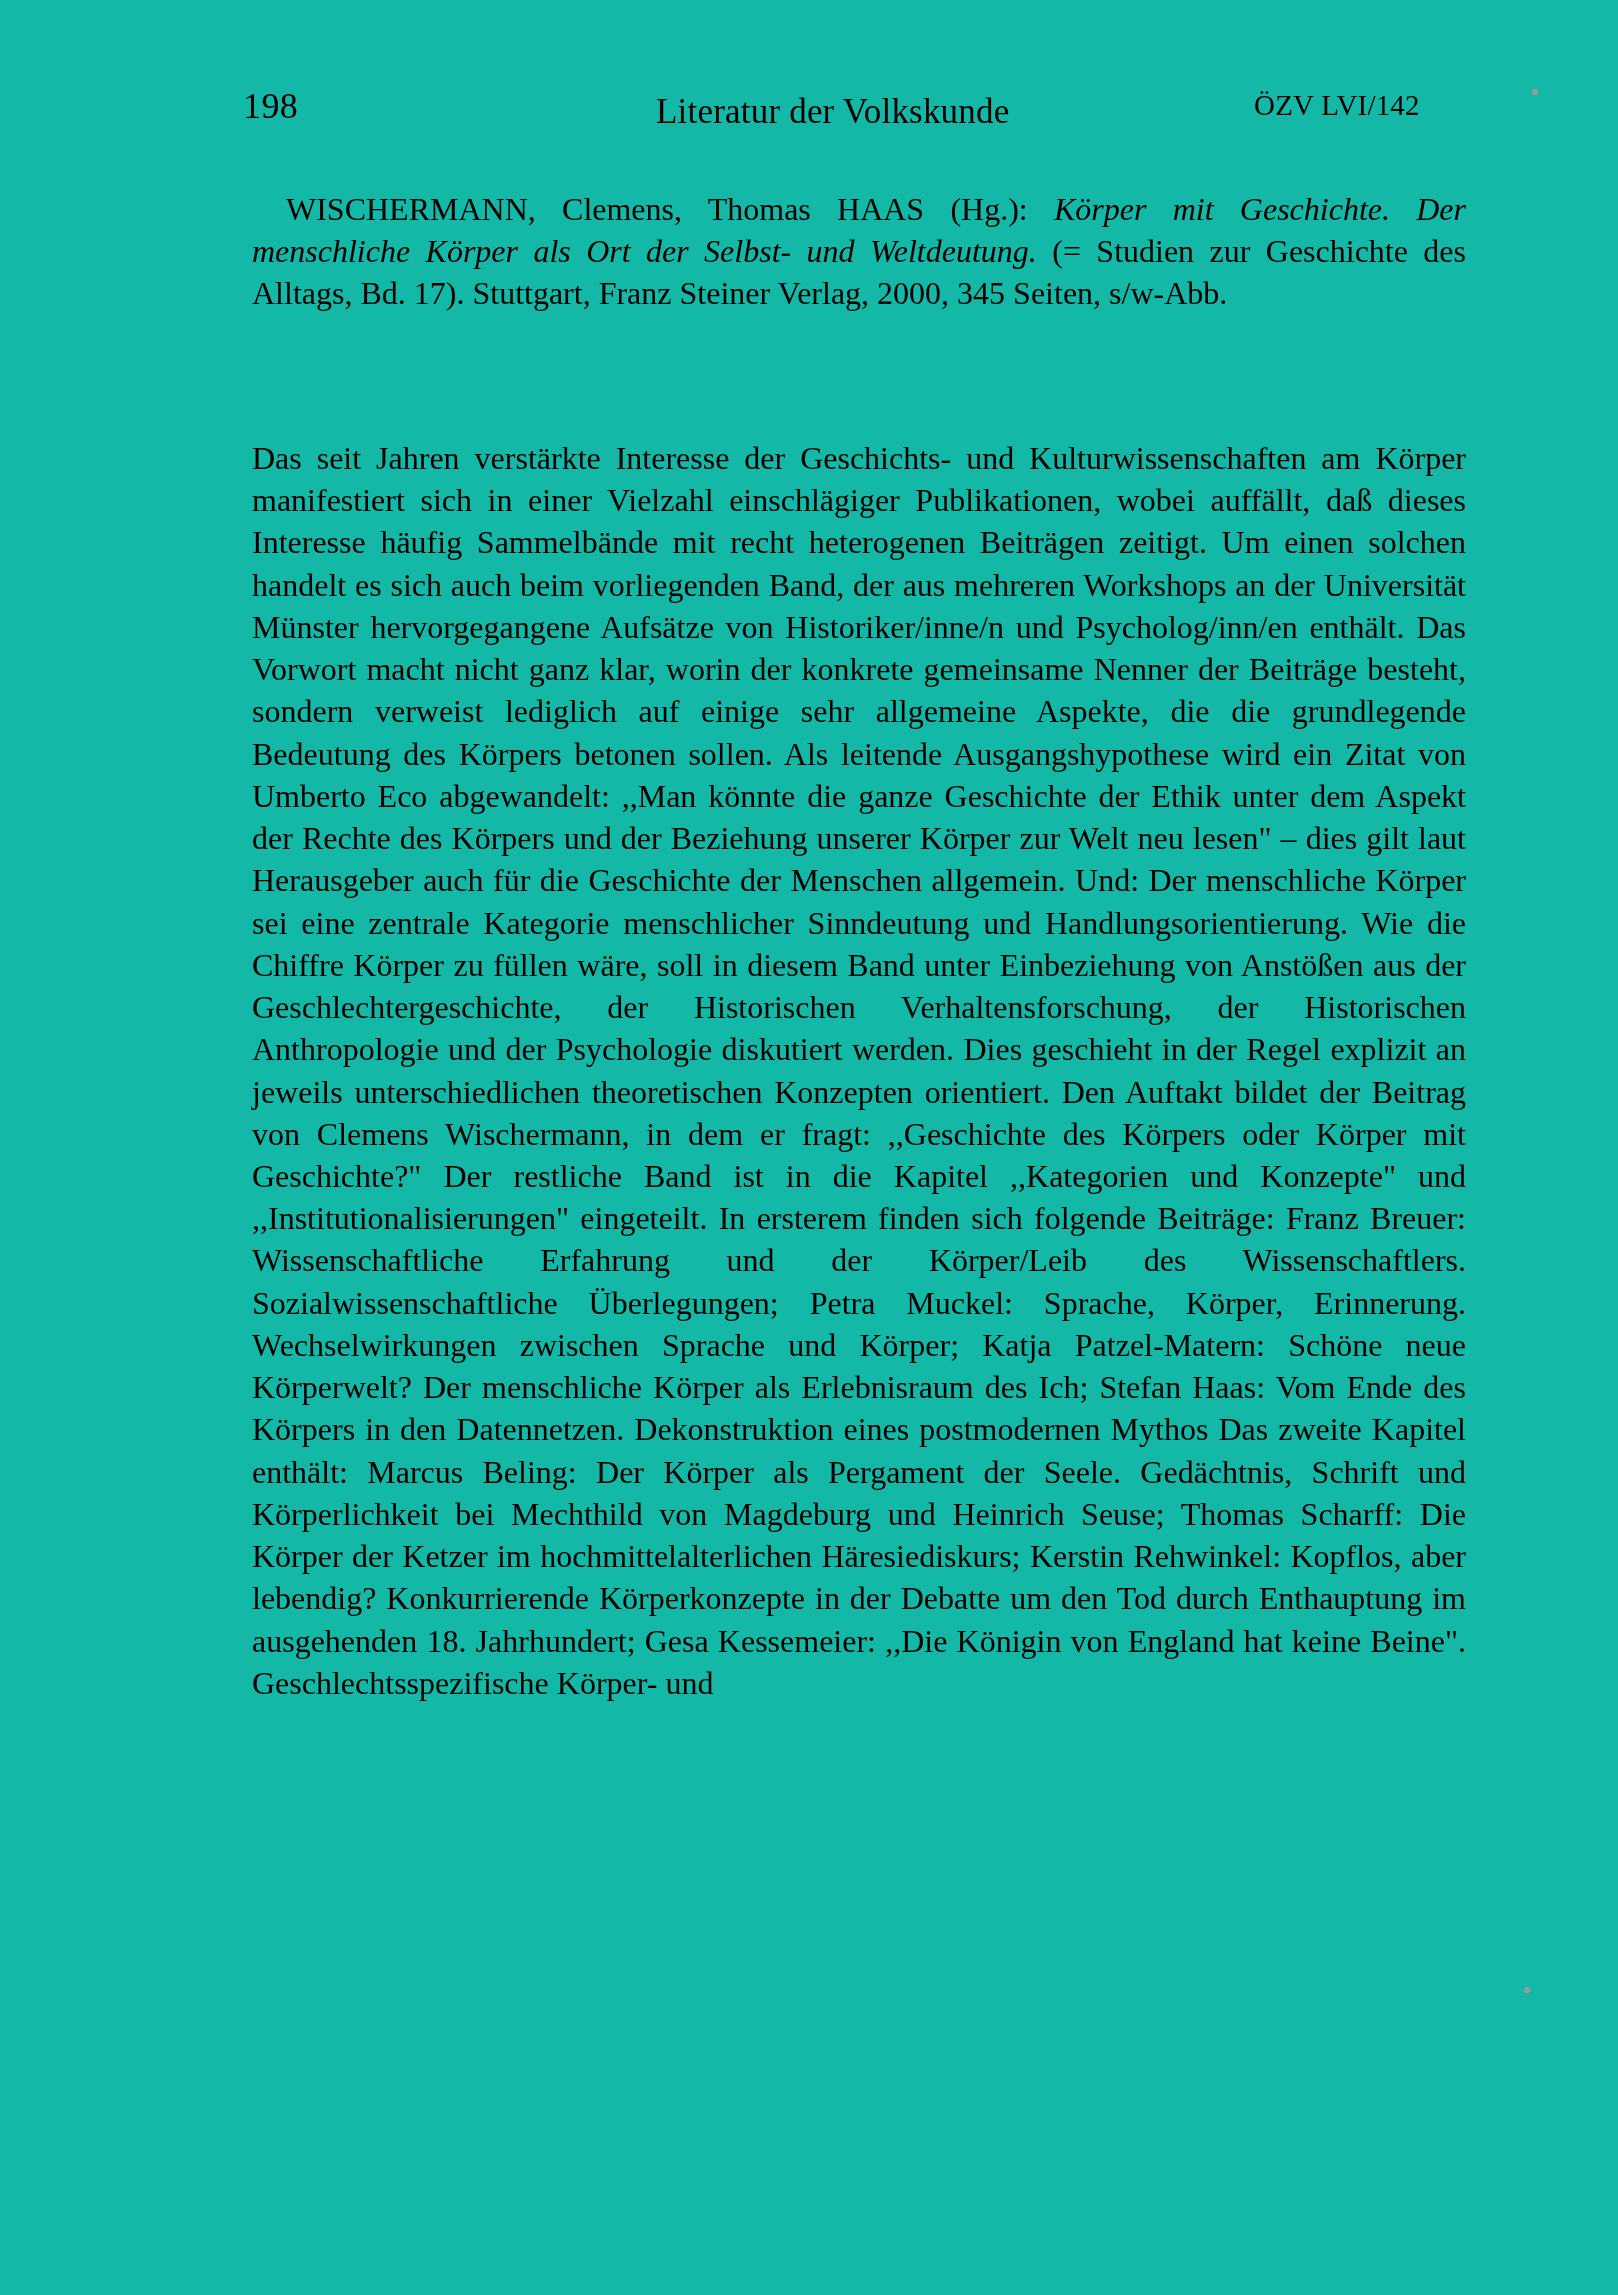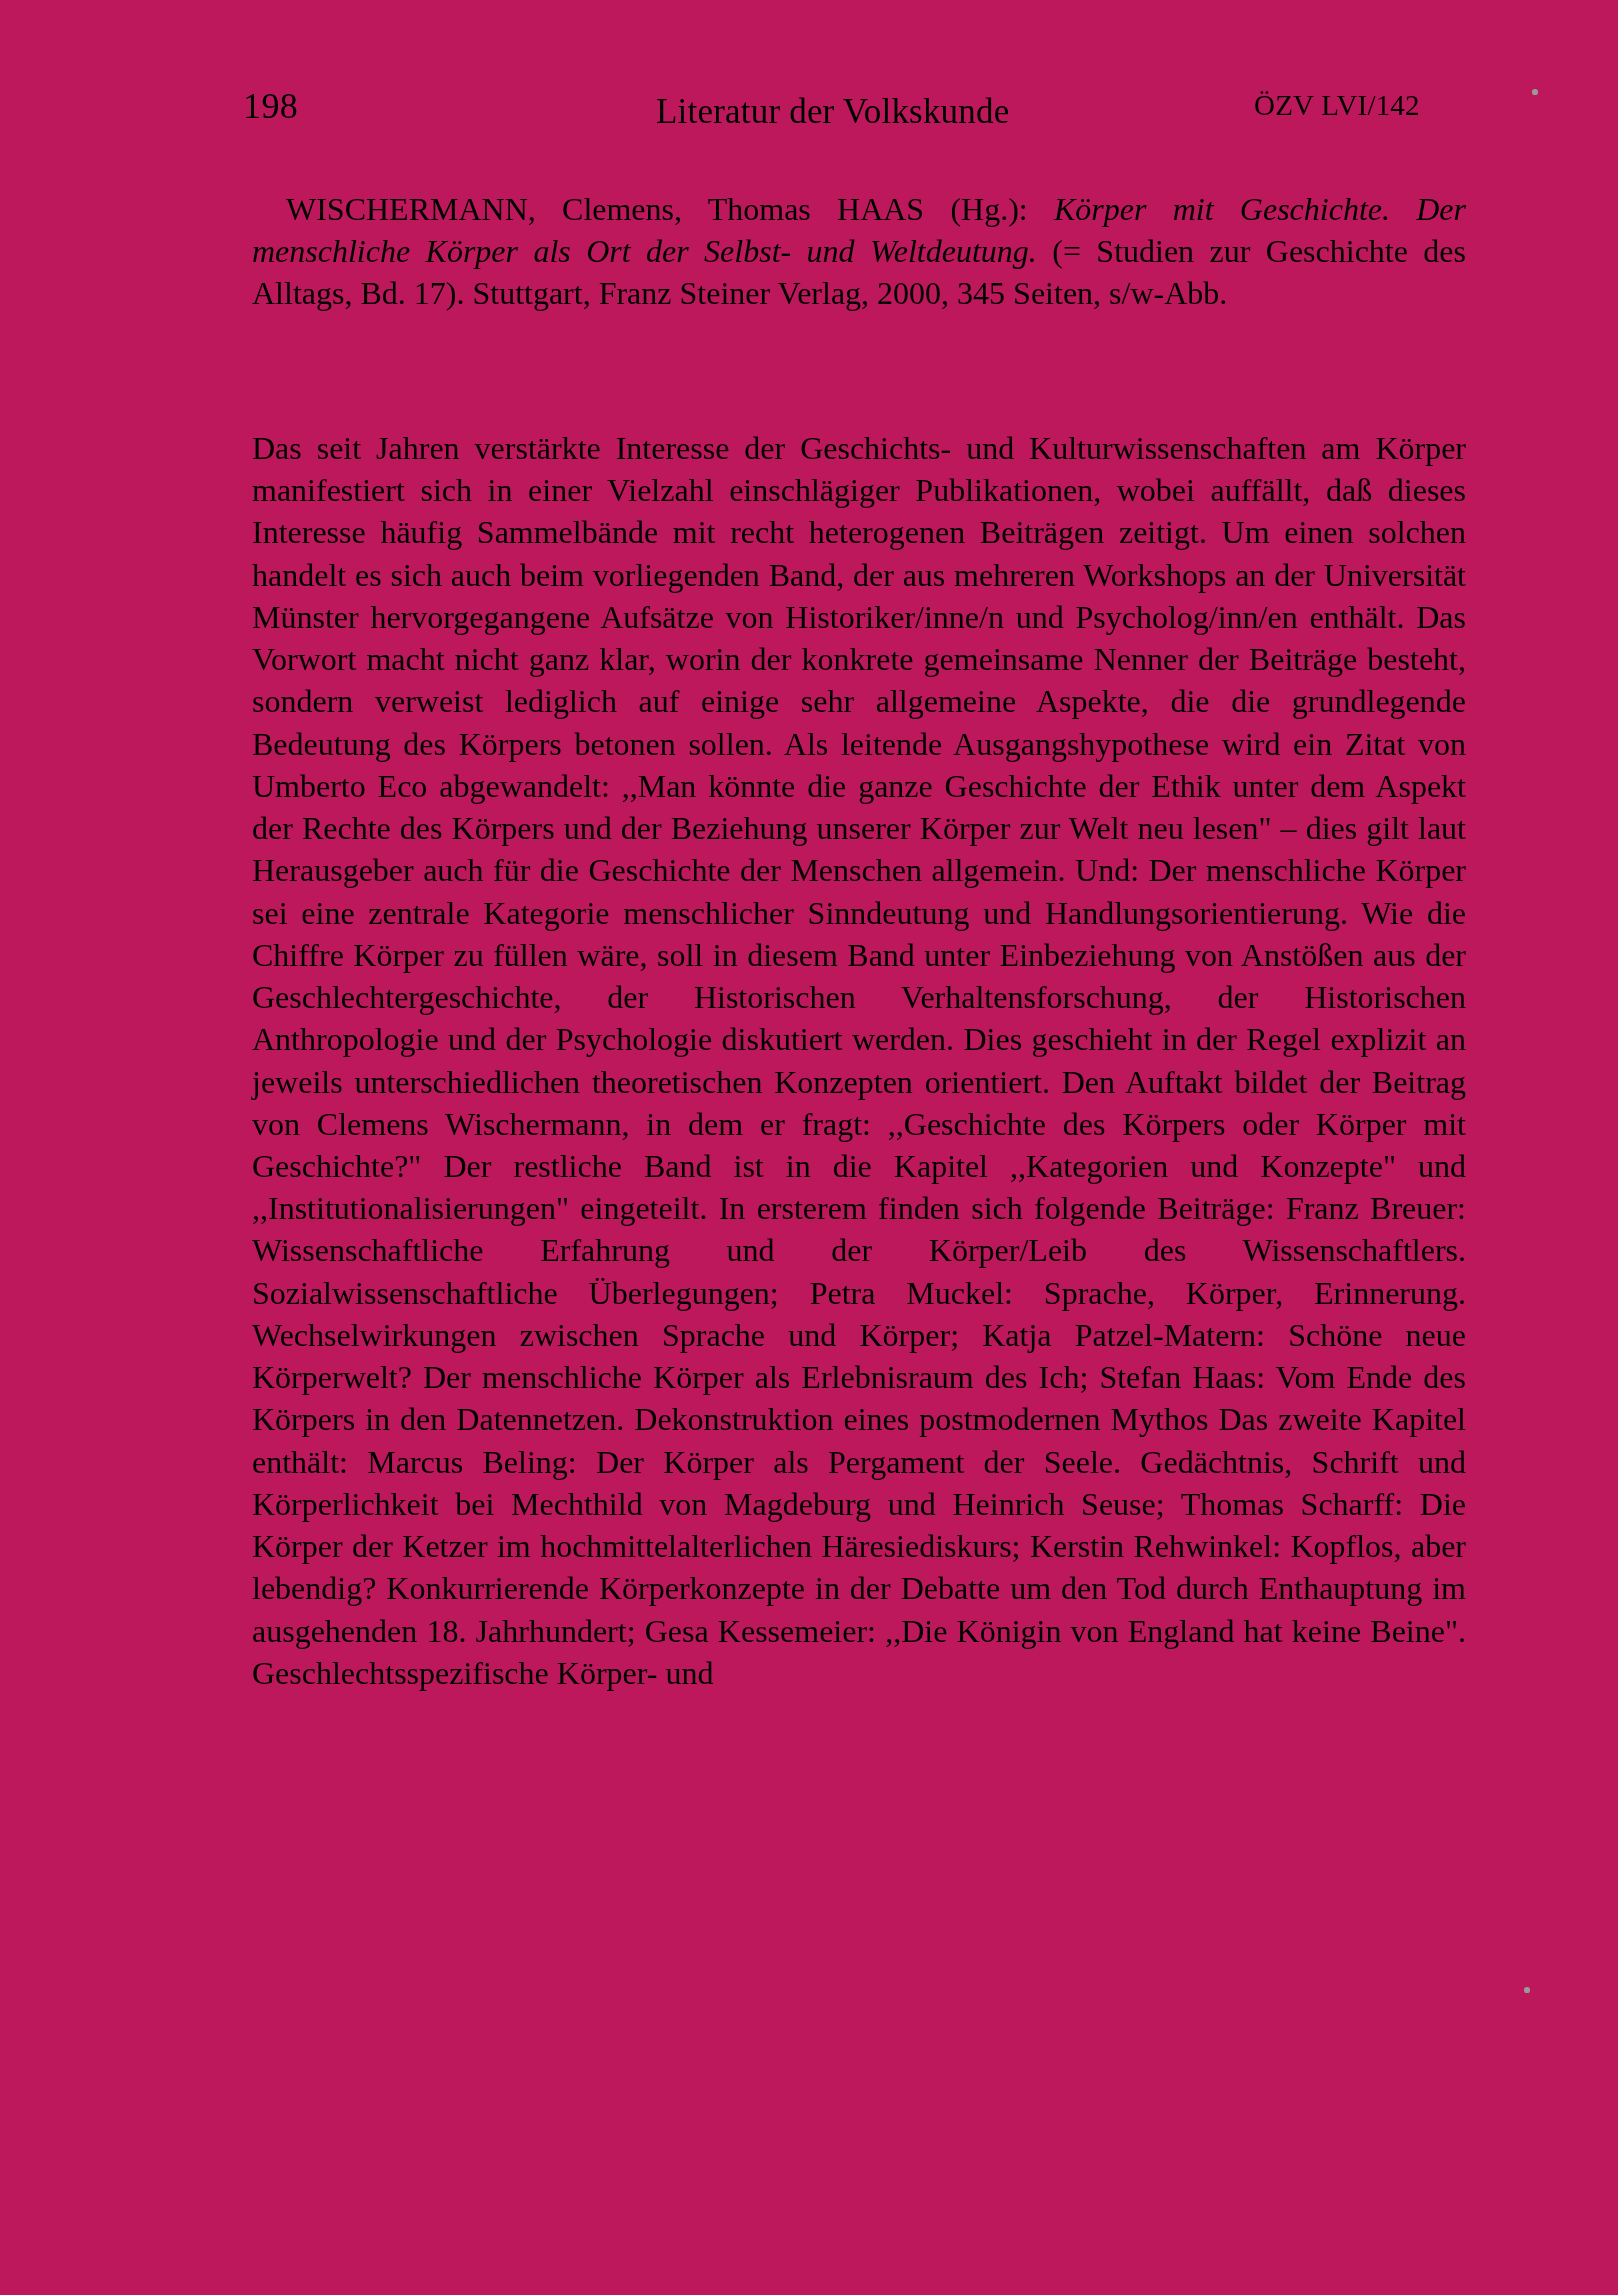--- a/index.html
+++ b/index.html
@@ -14,21 +14,21 @@
     color: #000000;
     position: relative;
     overflow: hidden;
   }
   .page {
     position: absolute;
     left: 0;
     top: 0;
     width: 1618px;
     height: 2295px;
-    background: #be185d;
+    background: #14b8a6;
   }
   .header {
     position: absolute;
     left: 243px;
     top: 85px;
     width: 1214px;
     height: 49px;
   }
   .header .page-number {
     position: absolute;
@@ -69,21 +69,21 @@
     text-justify: inter-word;
   }
   .citation {
     top: 188px;
     text-indent: 34px;
   }
   .citation .ital {
     font-style: italic;
   }
   .review {
-    top: 427px;
+    top: 437px;
     text-align: justify;
   }
   .review p {
     margin: 0;
     text-indent: 0;
   }
 </style>
 </head>
 <body>
 

